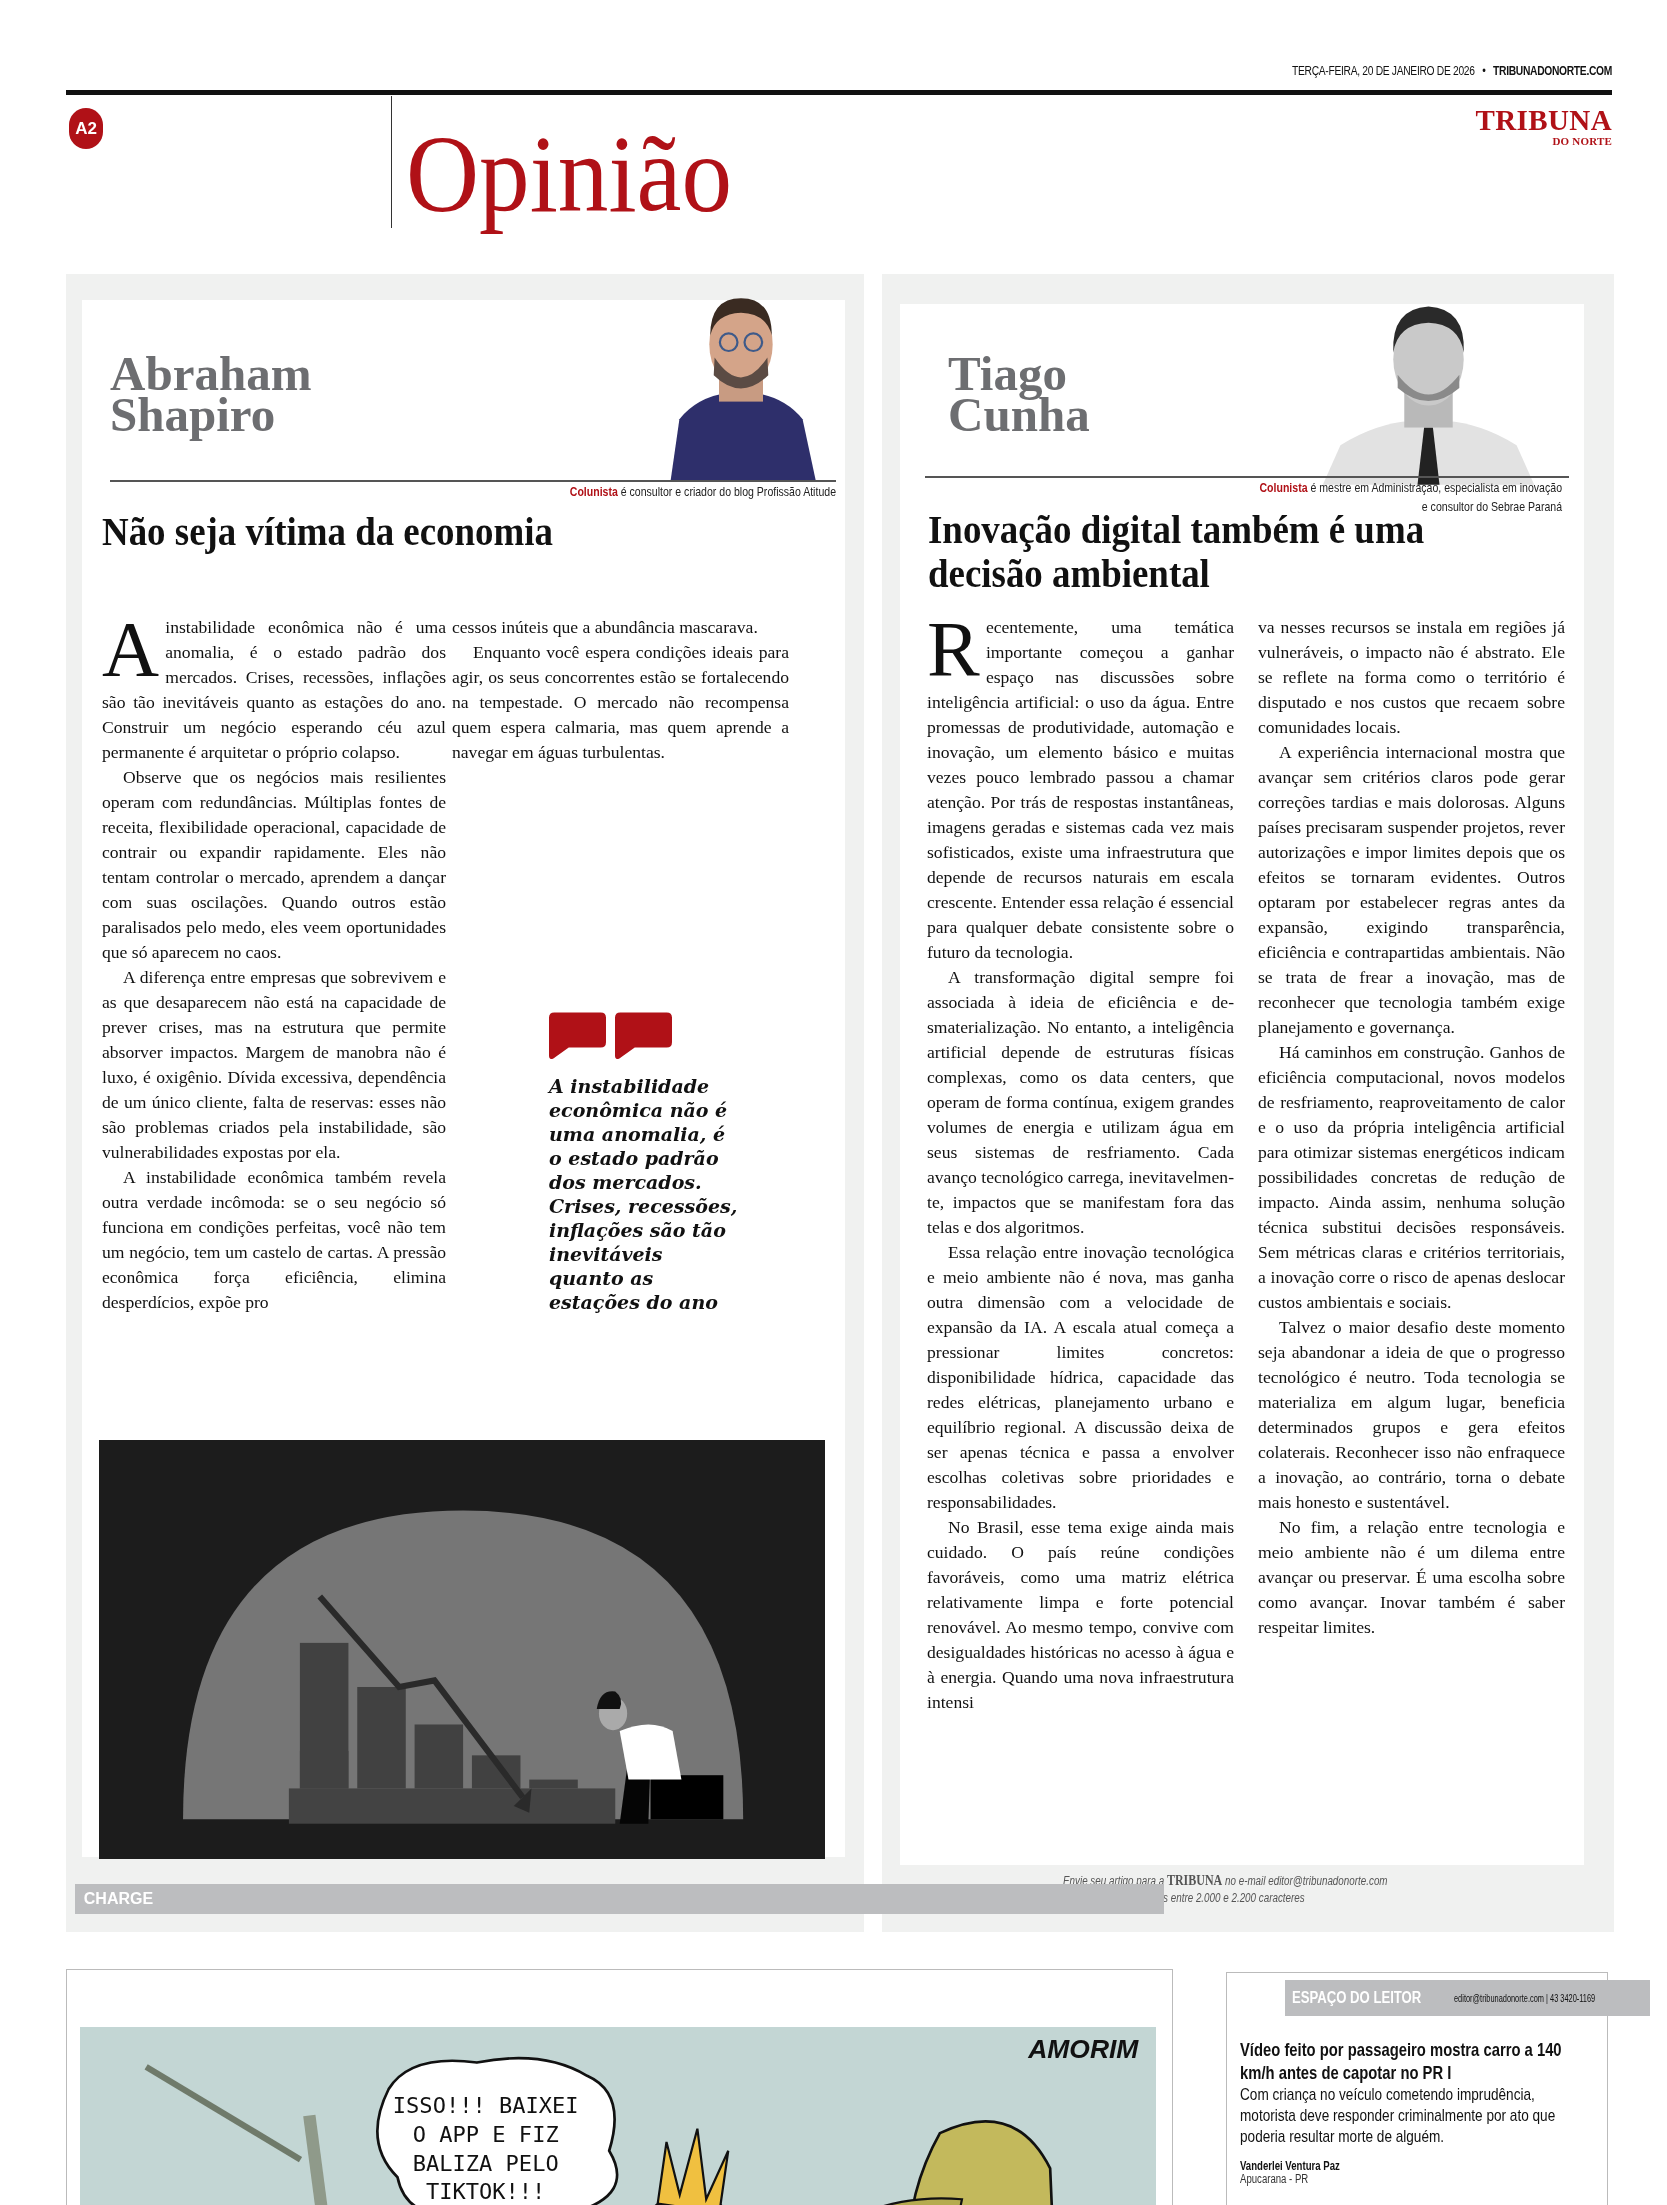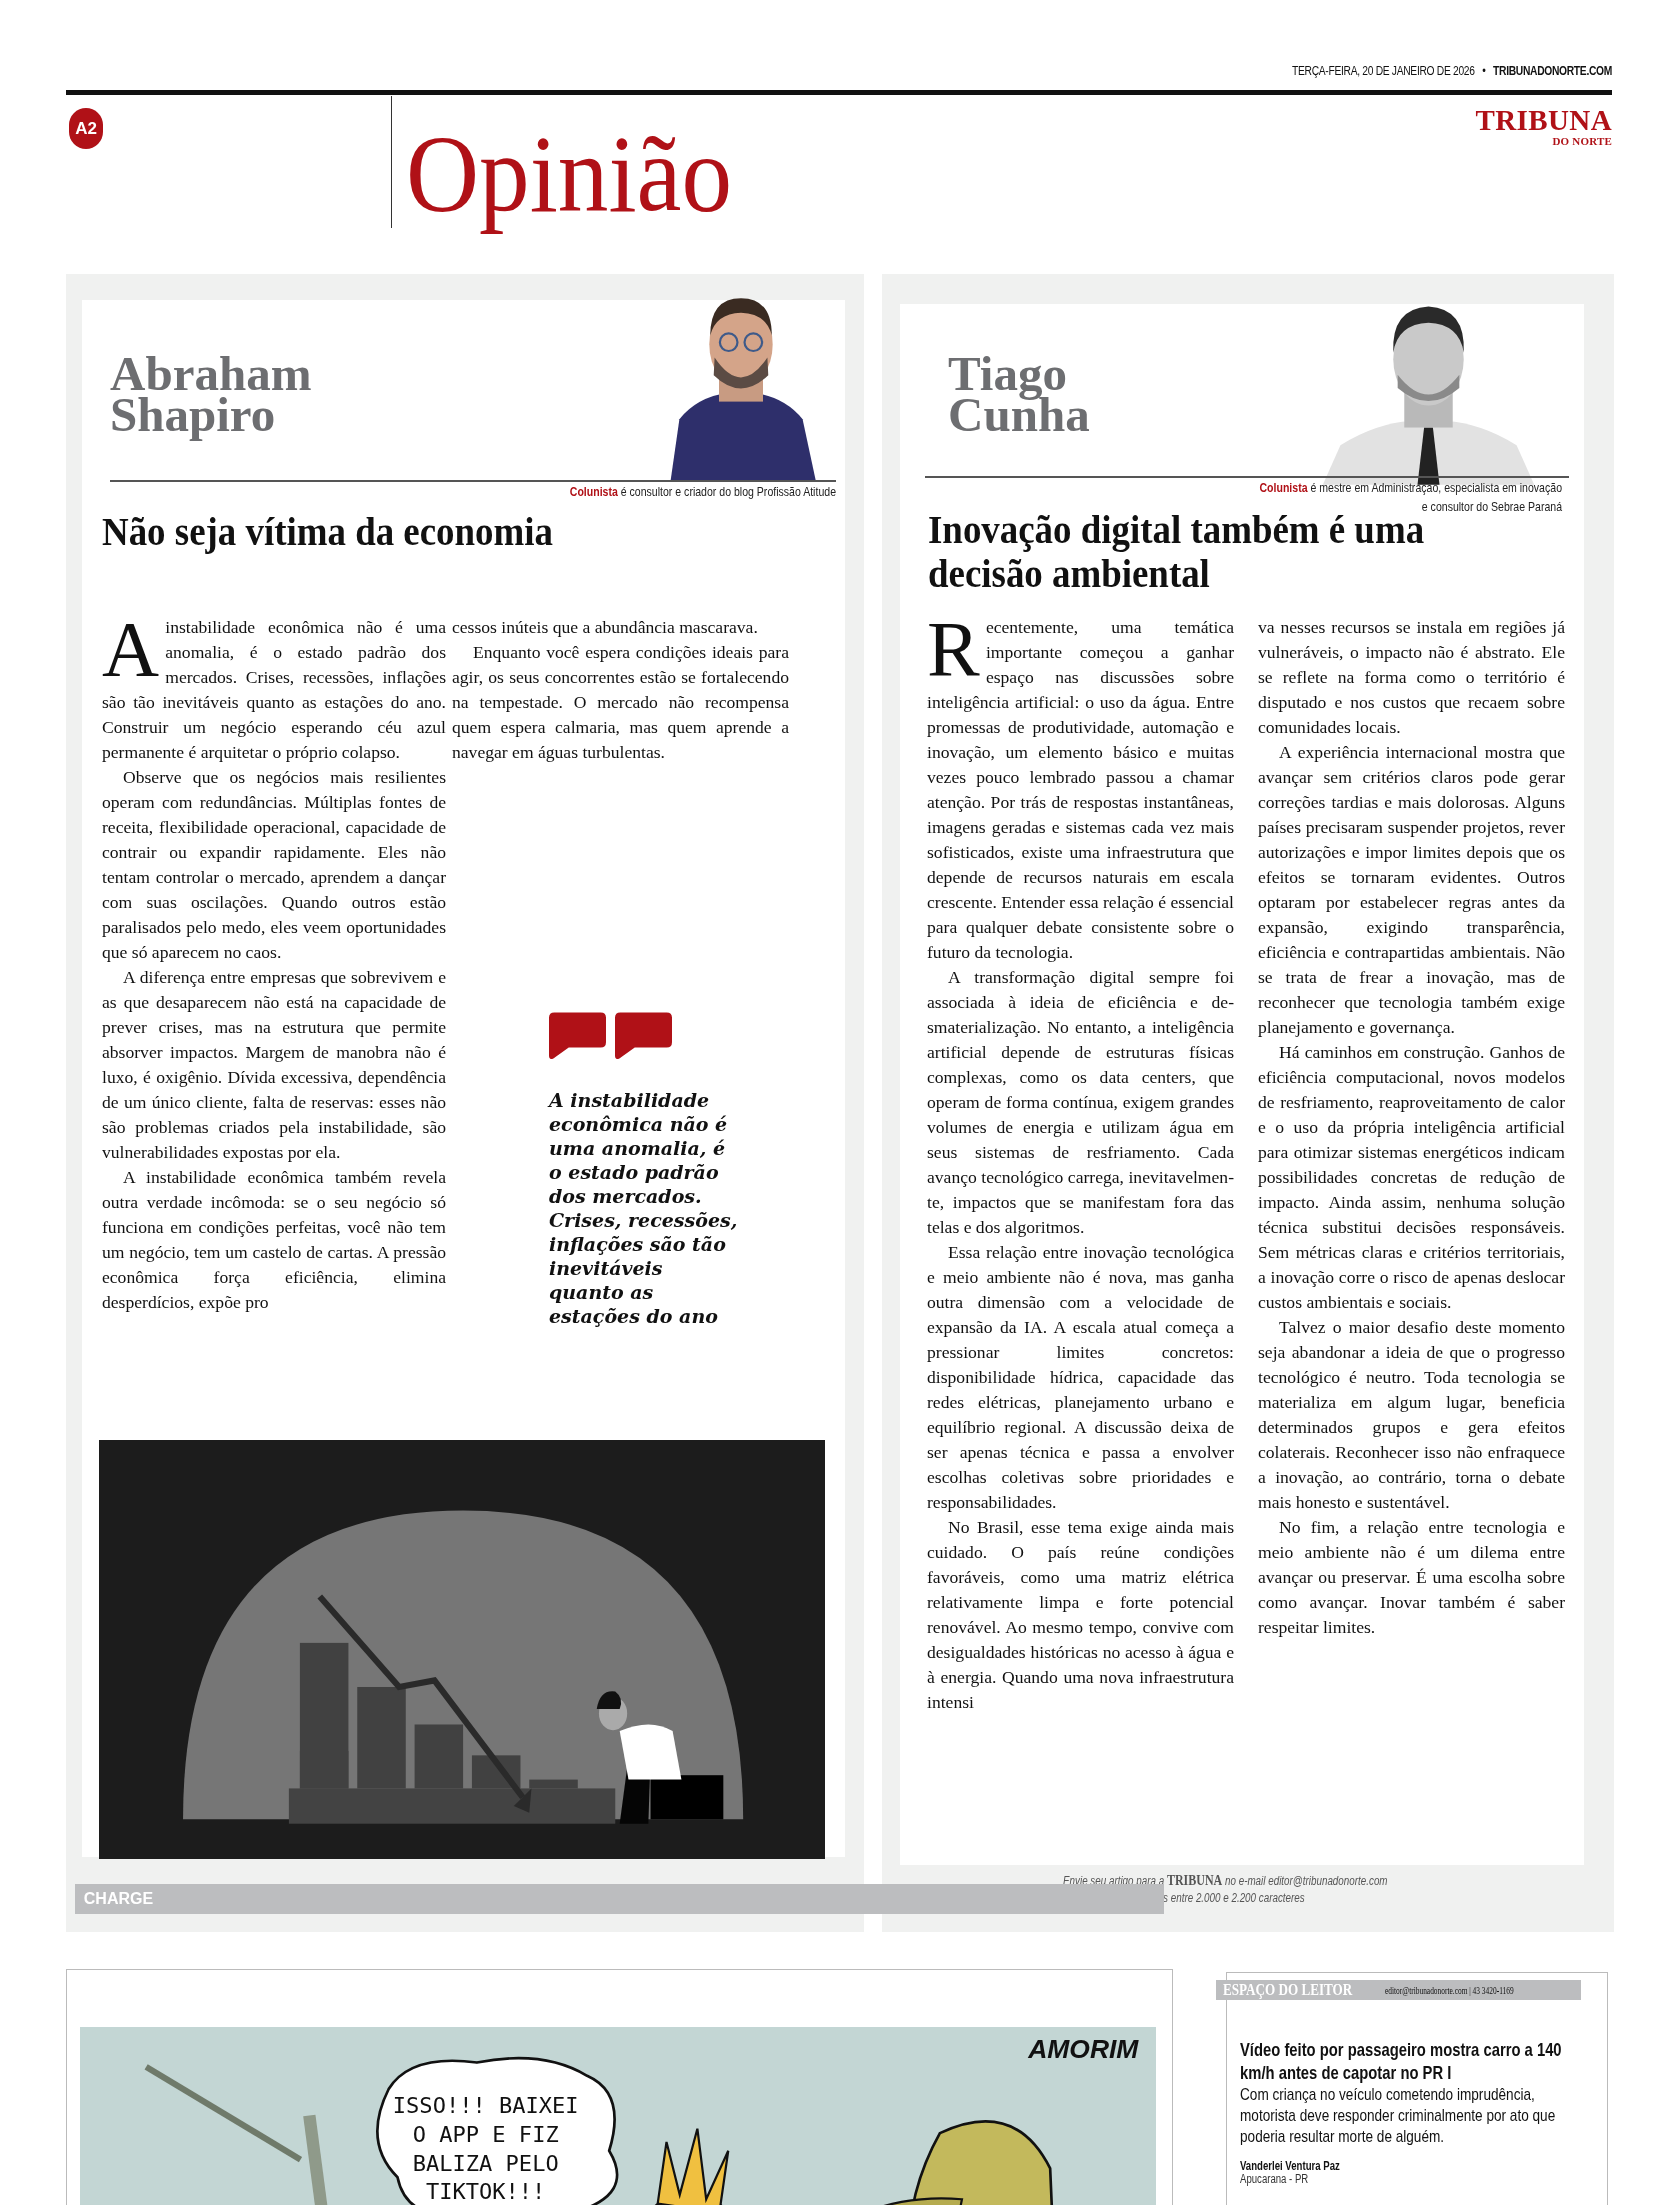--- a/index.html
+++ b/index.html
@@ -47,21 +47,21 @@
   .submit-note { left: 1063px; top: 1872px; font-family: "Liberation Sans", sans-serif; font-style: italic; font-size: 12.3px; color: #555; line-height: 17px; transform: scaleX(0.8); transform-origin: left; white-space: nowrap; }
   .submit-note .tb { font-family: "Liberation Serif", serif; font-weight: bold; font-style: normal; font-size: 15px; color: #555; }
 
   
   .lower-box { left: 66px; top: 1969px; width: 1107px; height: 567px; border: 1.3px solid #bbb; }
   .bar-head { background: #bcbdbf; color: #fff; font-family: "Liberation Sans", sans-serif; font-weight: bold; font-size: 16px; padding-left: 8.8px; display: flex; align-items: center; }
   .charge-head { left: 75px; top: 1884px; width: 1089px; height: 30px; }
   .charge-img { left: 80px; top: 2027px; width: 1076px; height: 468px; background: #c5d8d6; overflow: hidden; }
 
   .leitor-box { left: 1226px; top: 1972px; width: 382px; height: 761px; border: 1.3px solid #bbb; }
-  .leitor-head { left: 1216px; top: 1980px; width: 365px; height: 20px; padding-left: 7px; font-family: Liberation Serif, serif; }
+  .leitor-head { left: 1285px; top: 1980px; width: 365px; height: 36px; padding-left: 7px; }
   .leitor-head .t { font-size: 16px; transform: scaleX(0.82); transform-origin: left; white-space: nowrap; }
   .leitor-head .c { font-size: 10.6px; font-weight: normal; color: #111; margin-left: 4.4px; white-space: nowrap; transform: scaleX(0.7); transform-origin: left; }
   .letters { left: 1240px; top: 2038px; width: 353px; font-family: "Liberation Sans", sans-serif; }
   .letter { margin-bottom: 17.6px; }
   .letter .lt { font-weight: bold; font-size: 18.5px; line-height: 23px; transform: scaleX(0.8); transform-origin: left; width: 125%; }
   .letter .lb { font-size: 17px; line-height: 21px; transform: scaleX(0.8); transform-origin: left; width: 125%; color: #111; }
   .letter .la { margin-top: 12.3px; font-weight: bold; font-size: 12px; line-height: 14px; transform: scaleX(0.8); transform-origin: left; }
   .letter .ll { font-size: 12px; line-height: 13.2px; transform: scaleX(0.8); transform-origin: left; color: #333; }
 </style>
 </head>
@@ -116,21 +116,21 @@
 
 <div class="abs" style="left:549px; top:1012px; width:194px;">
   <div class="quote-icon">
     <svg width="57" height="49" viewBox="0 0 130 110">
         <path d="M12 0 H118 Q130 0 130 12 V68 Q130 80 118 80 H45 L10 105 Q0 110 0 98 V12 Q0 0 12 0 Z" fill="#b01117"></path>
       </svg>
     <svg width="57" height="49" viewBox="0 0 130 110">
         <path d="M12 0 H118 Q130 0 130 12 V68 Q130 80 118 80 H45 L10 105 Q0 110 0 98 V12 Q0 0 12 0 Z" fill="#b01117"></path>
       </svg>
   </div>
-  <div class="pullquote" style="margin-top:27px;">A instabilidade econômica não é uma anomalia, é o estado padrão dos mercados. Crises, recessões, inflações são tão inevitáveis quanto as estações do ano</div>
+  <div class="pullquote" style="margin-top:13px;">A instabilidade econômica não é uma anomalia, é o estado padrão dos mercados. Crises, recessões, inflações são tão inevitáveis quanto as estações do ano</div>
 </div>
 
 <div class="abs illustration">
   <svg width="726" height="419" viewBox="0 0 1645 950">
     <path d="M190 860 Q190 160 825 160 Q1460 160 1460 860 Z" fill="#767676"></path>
     <rect x="430" y="790" width="740" height="80" fill="#434343"></rect>
     <rect x="455" y="705" width="110" height="85" fill="#414141"></rect>
     <rect x="455" y="460" width="110" height="330" fill="#414141"></rect>
     <rect x="585" y="560" width="110" height="230" fill="#414141"></rect>
     <rect x="715" y="645" width="110" height="145" fill="#414141"></rect>

